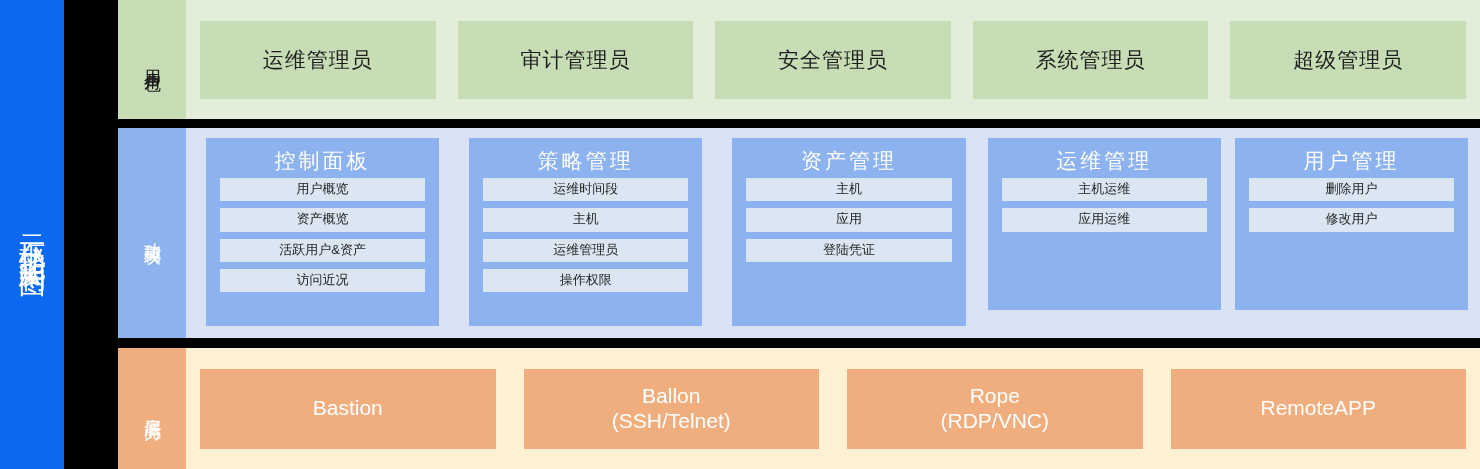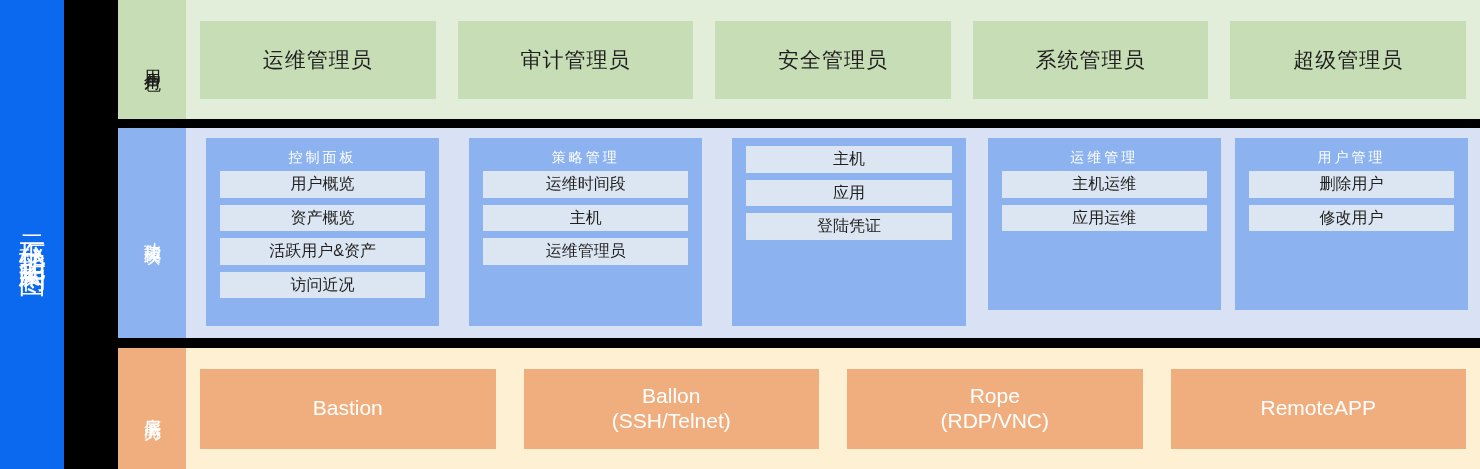--- a/index.html
+++ b/index.html
@@ -105,36 +105,36 @@
   
   .module-col.framed {
     background:#D9E2F4;
     padding:10px 8px 12px 8px;
   }
   .module-col.full .module-card {
     margin:10px 0 28px 0;
   }
   .module-title {
     color:#ffffff;
-    font-size:14px;
+    font-size:21px;
     letter-spacing:3px;
     line-height:1;
     padding:4px 0 7px 0;
     white-space:nowrap;
   }
   .module-items {
     width:100%;
     display:flex;
     flex-direction:column;
     gap:7px;
   }
   .module-item {
     background:#DCE6F3;
     color:#1f1f1f;
-    font-size:16px;
+    font-size:13px;
     text-align:center;
     padding:4px 2px 5px 2px;
     line-height:1.1;
     white-space:nowrap;
   }
 
   
   #row-base { top:348px; height:121px; }
   #row-base .row-label { background:#F0AE7E; }
   #row-base .row-label span { color:#ffffff; }
@@ -196,26 +196,28 @@
         </div>
       </div>
 
       <div class="module-col framed">
         <div class="module-card">
           <div class="module-title">策略管理</div>
           <div class="module-items">
             <div class="module-item">运维时间段</div>
             <div class="module-item">主机</div>
             <div class="module-item">运维管理员</div>
+            <div class="module-item">操作权限</div>
           </div>
         </div>
       </div>
 
       <div class="module-col framed">
         <div class="module-card">
+          <div class="module-title">资产管理</div>
           <div class="module-items">
             <div class="module-item">主机</div>
             <div class="module-item">应用</div>
             <div class="module-item">登陆凭证</div>
           </div>
         </div>
       </div>
 
 
       <div class="module-col full">

